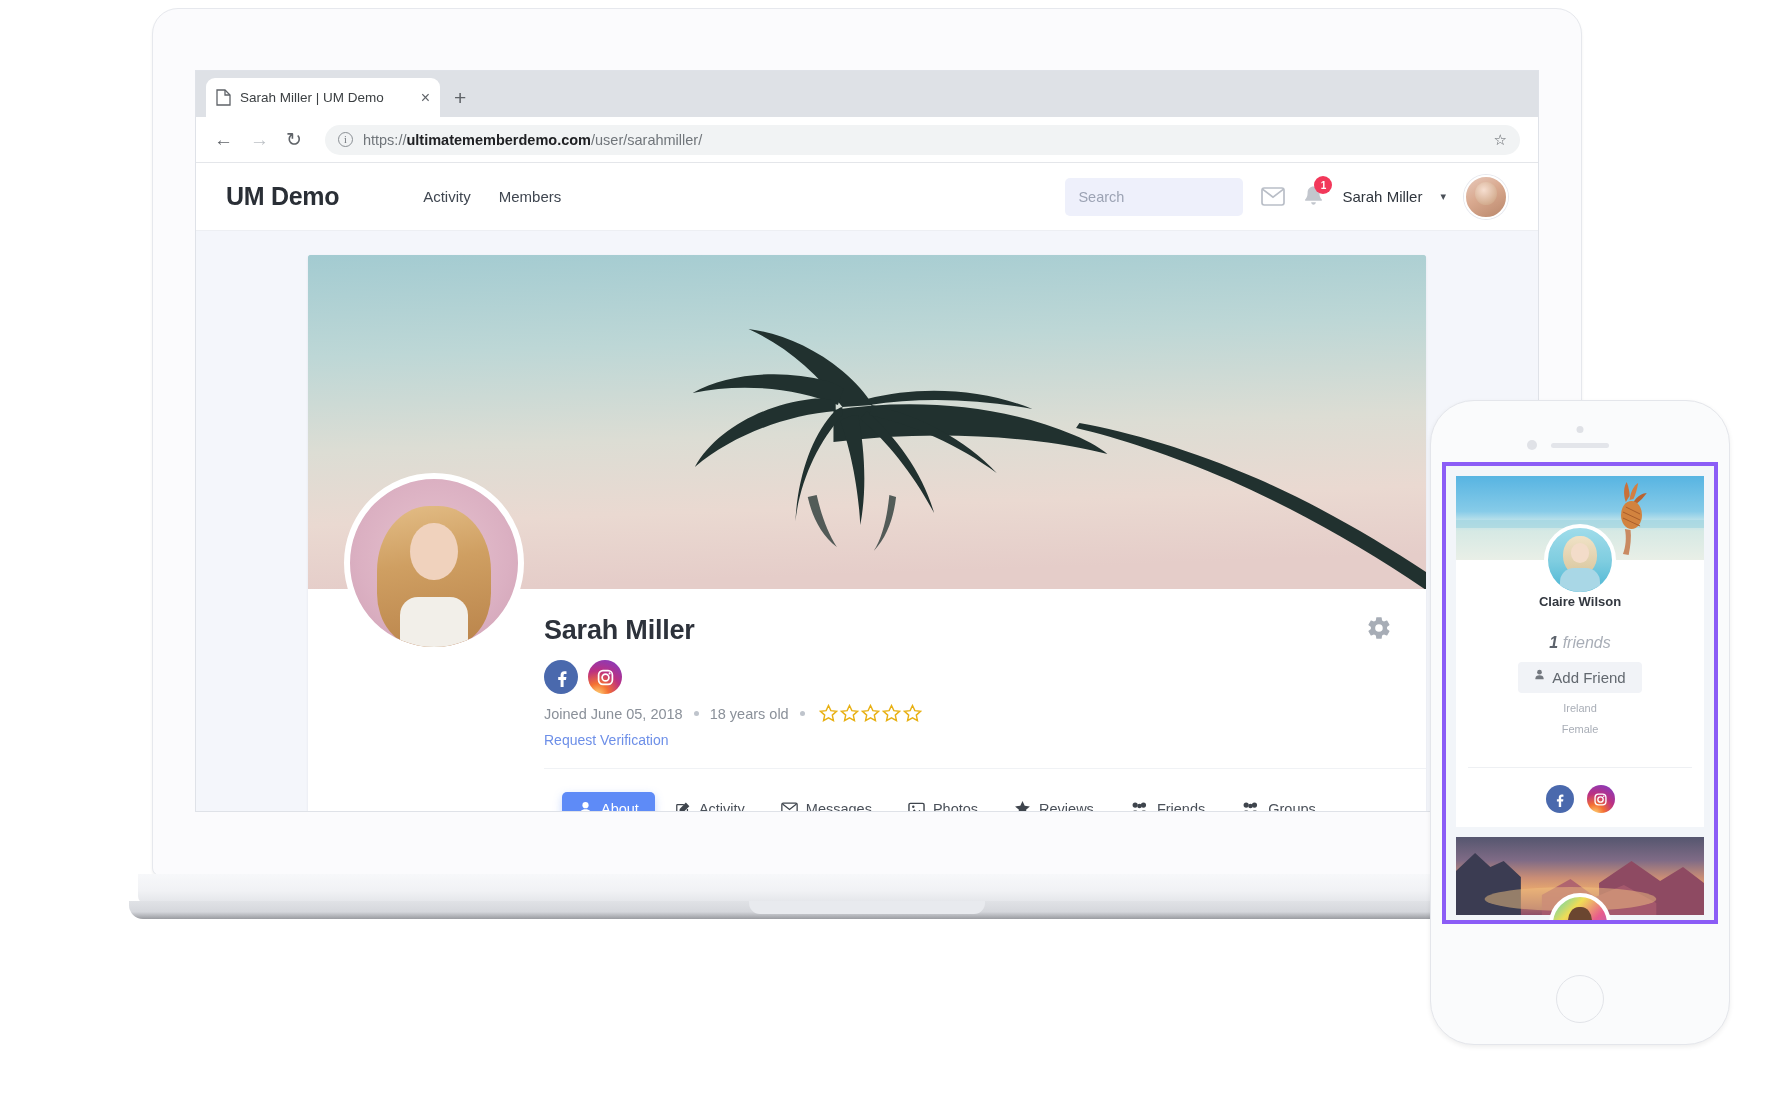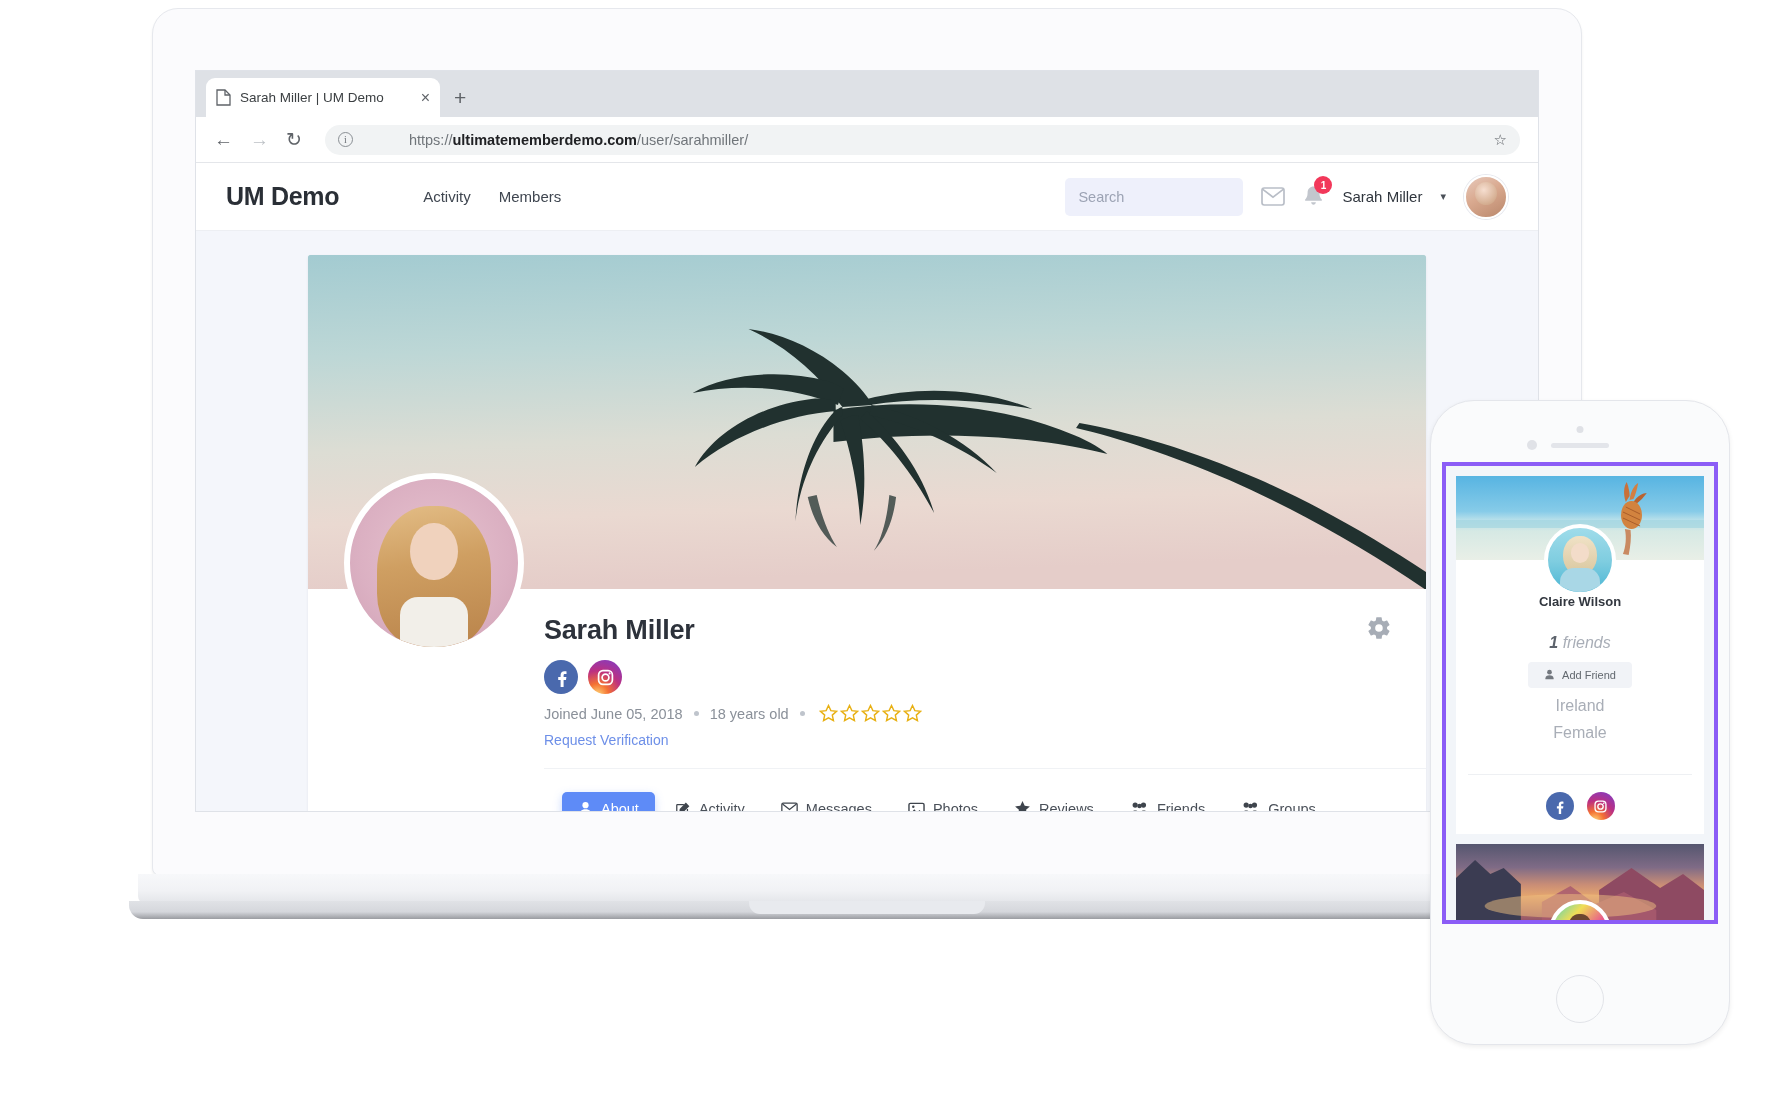--- a/index.html
+++ b/index.html
@@ -68,21 +68,21 @@
   .omnibox {
     flex: 1; height: 30px; background: #f1f3f4; border-radius: 15px;
     display: flex; align-items: center; padding: 0 13px; gap: 10px;
     margin-left: 6px;
   }
   .omni-info {
     width: 15px; height: 15px; border: 1.4px solid #8a8f94; border-radius: 50%;
     font-size: 10px; color: #6a6f75; display:flex; align-items:center;
     justify-content:center; font-family: "Liberation Serif", serif; flex:0 0 auto;
   }
-  .omni-url { font-size: 14.5px; color: #70757a; white-space: nowrap; margin-left: 46px; }
+  .omni-url { font-size: 14.5px; color: #70757a; white-space: nowrap; }
   .omni-url b { color: #202124; font-weight: 700; }
   .omni-star { margin-left: auto; font-size: 15px; color: #5f6368; cursor:pointer; }
 
   
   .site { background: #f4f6fb; height: 650px; position: relative; }
   .site-nav {
     background: #fff; height: 68px; display: flex; align-items: center;
     padding: 0 30px; gap: 0; border-bottom: 1px solid #edeff3;
   }
   .brand { font-size: 25px; font-weight: 700; color: #2a2f36; letter-spacing:-.3px; }
@@ -199,23 +199,23 @@
   .pavatar .h { position:absolute; left:24%; top:12%; width:52%; height:62%; border-radius:48%; background: linear-gradient(#f0e2c6,#d9c79f); }
   .pavatar .f { position:absolute; left:36%; top:24%; width:28%; height:30%; border-radius:50%; background:#f3dcc9; }
   .pavatar .b { position:absolute; left:18%; top:62%; width:64%; height:40%; border-radius:14px 14px 0 0; background:#a9d7e6; }
   .pbody { padding: 34px 14px 16px; text-align: center; }
   .pname2 { font-size: 13px; font-weight: 700; color: #32373f; }
   .pfriends { font-size: 16px; color: #a9aeb7; margin-top: 25px; font-style: italic; }
   .pfriends b { color: #5d636c; font-weight: 700; }
   .add-friend {
     display: inline-flex; gap: 7px; margin-top: 10px;
     background: #f1f3f7; border-radius: 4px; padding: 7px 16px;
-    font-size: 11px; color: #62686f; cursor: pointer;
-  }
-  .pmeta { font-size: 16px; color: #a9aeb7; margin-top: 9px; }
+    font-size: 15px; color: #62686f; cursor: pointer;
+  }
+  .pmeta { font-size: 11px; color: #a9aeb7; margin-top: 9px; }
   .pdiv { height: 1px; background: #eef0f3; margin: 16px 12px 0; }
   .psocials { display: flex; justify-content: center; gap: 13px; padding: 17px 0 14px; }
   .psoc { width: 28px; height: 28px; border-radius: 50%; display:flex; align-items:center; justify-content:center; cursor:pointer; }
   .psoc.fb { background: #4a69ad; }
   .psoc.ig { background: radial-gradient(circle at 28% 102%, #fed576 0%, #f47133 26%, #bc3081 56%, #8a3ab9 88%); }
   .pcard2 { background:#fff; margin: 0 10px; position: relative; }
   .pcover2 { height: 78px; position: relative; overflow:hidden;
     background: linear-gradient(#5a5a74 0%, #7e6b84 26%, #b5758a 48%, #d98b6e 64%, #c0667a 82%, #8e4f68 100%); }
   .pcover2 svg { position:absolute; inset:0; width:100%; height:100%; }
   .pavatar2 {

